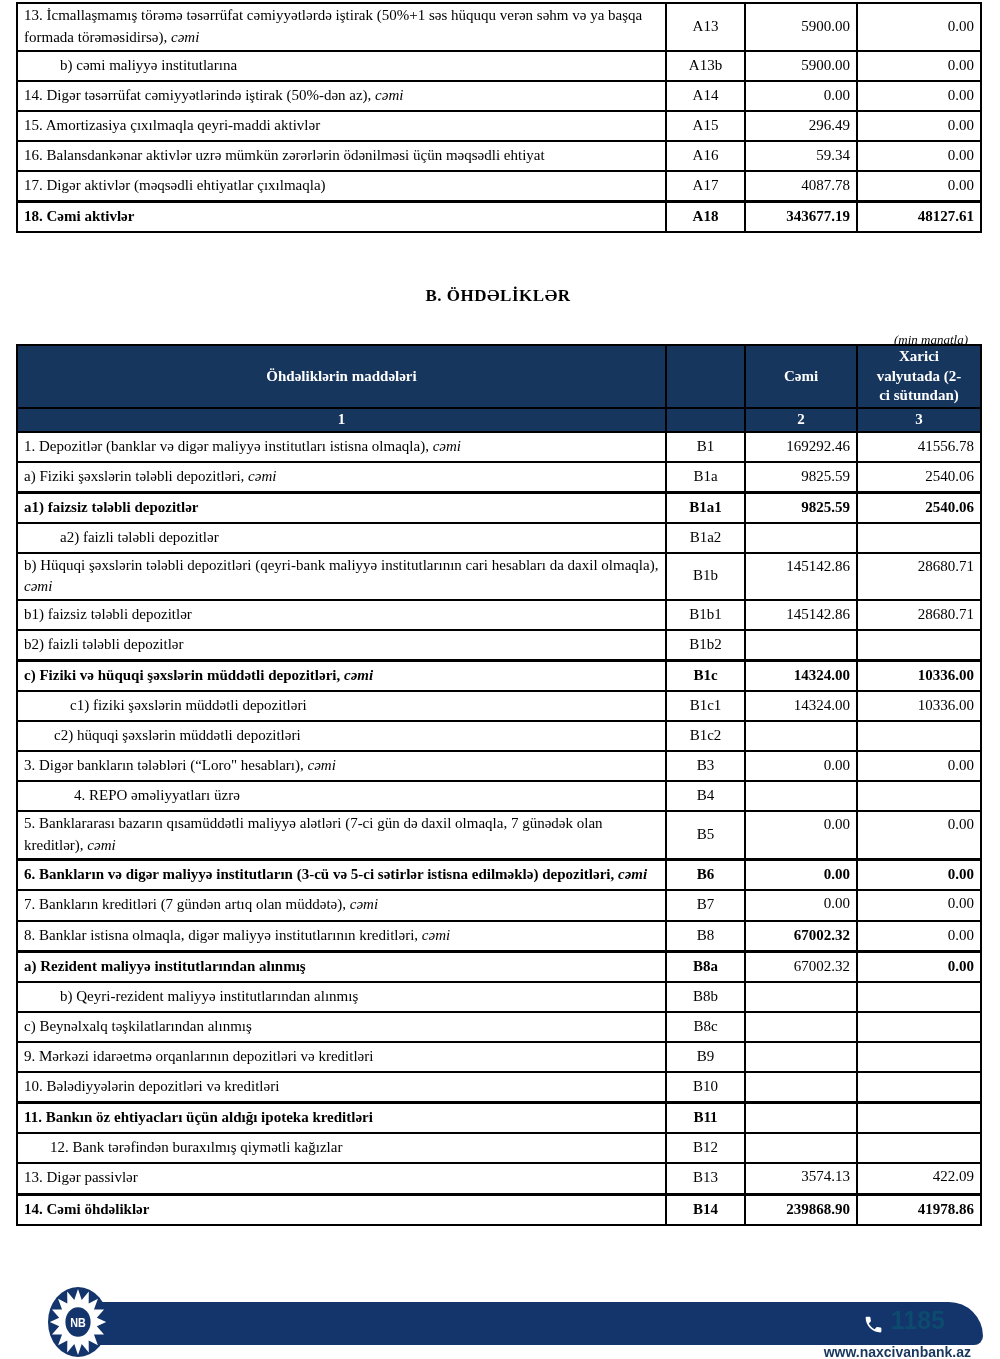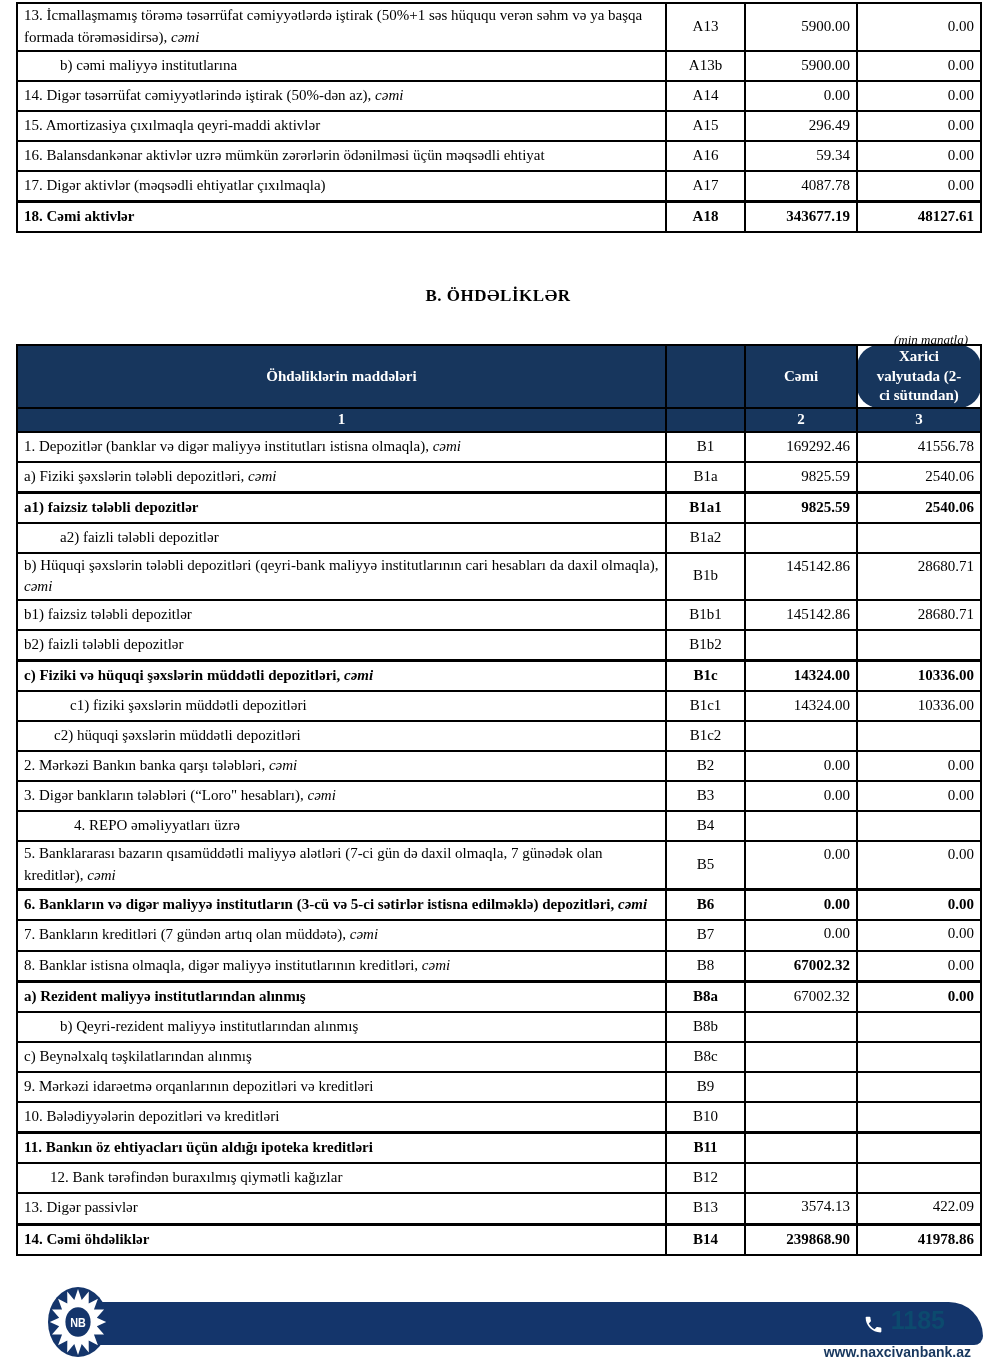--- a/index.html
+++ b/index.html
@@ -20,21 +20,21 @@
   .lbl{text-align:left;}
   .code{text-align:center;}
   .num{text-align:right;padding-right:10px;}
   .b{font-weight:bold;}
   .it{font-style:italic;}
   td.vtop{vertical-align:top;padding-top:2px;}
   tr.thick td{border-top-width:3px;}
   tr.bh td{background:var(--navy);color:#fff;font-weight:bold;text-align:center;line-height:1.3;}
   tr.bh1 td{height:56px;}
   tr.bh2 td{height:20px;}
-  .pre{white-space:pre-line;border-radius:22px;}
+  .pre{white-space:pre-line;}
   .abs{position:absolute;}
   .assets-pos{left:8px;top:2px;}
   .btable-pos{left:8px;top:344px;}
   .b-title{left:8px;top:286px;width:964px;text-align:center;font-weight:bold;font-size:17px;letter-spacing:.5px;}
   .unit-note{left:8px;top:332px;width:952px;text-align:right;font-style:italic;font-size:13px;}
   
   .fbar{left:70px;top:1302px;width:905px;height:43px;background:var(--fnavy);
         border-radius:0 46px 12px 0;z-index:1;}
   .flogo{left:40px;top:1287px;width:60px;height:70px;z-index:2;}
   .fbrand{left:122px;top:1356px;z-index:2;color:#fff;font-family:"Liberation Sans",sans-serif;
@@ -184,26 +184,20 @@
           <td class="num">14324.00</td>
           <td class="num">10336.00</td>
         </tr>
         <tr>
           <td class="lbl" style="padding-left: 36px;"><span>c2) hüquqi şəxslərin müddətli depozitləri</span></td>
           <td class="code">B1c2</td>
           <td class="num"></td>
           <td class="num"></td>
         </tr>
         <tr>
-          <td class="lbl"><span>2. Mərkəzi Bankın banka qarşı tələbləri, </span><span class="it">cəmi</span></td>
-          <td class="code">B2</td>
-          <td class="num">0.00</td>
-          <td class="num">0.00</td>
-        </tr>
-        <tr>
           <td class="lbl"><span>3. Digər bankların tələbləri (“Loro" hesabları), </span><span class="it">cəmi</span></td>
           <td class="code">B3</td>
           <td class="num">0.00</td>
           <td class="num">0.00</td>
         </tr>
         <tr>
           <td class="lbl" style="padding-left: 56px;"><span>4. REPO əməliyyatları üzrə</span></td>
           <td class="code">B4</td>
           <td class="num"></td>
           <td class="num"></td>

